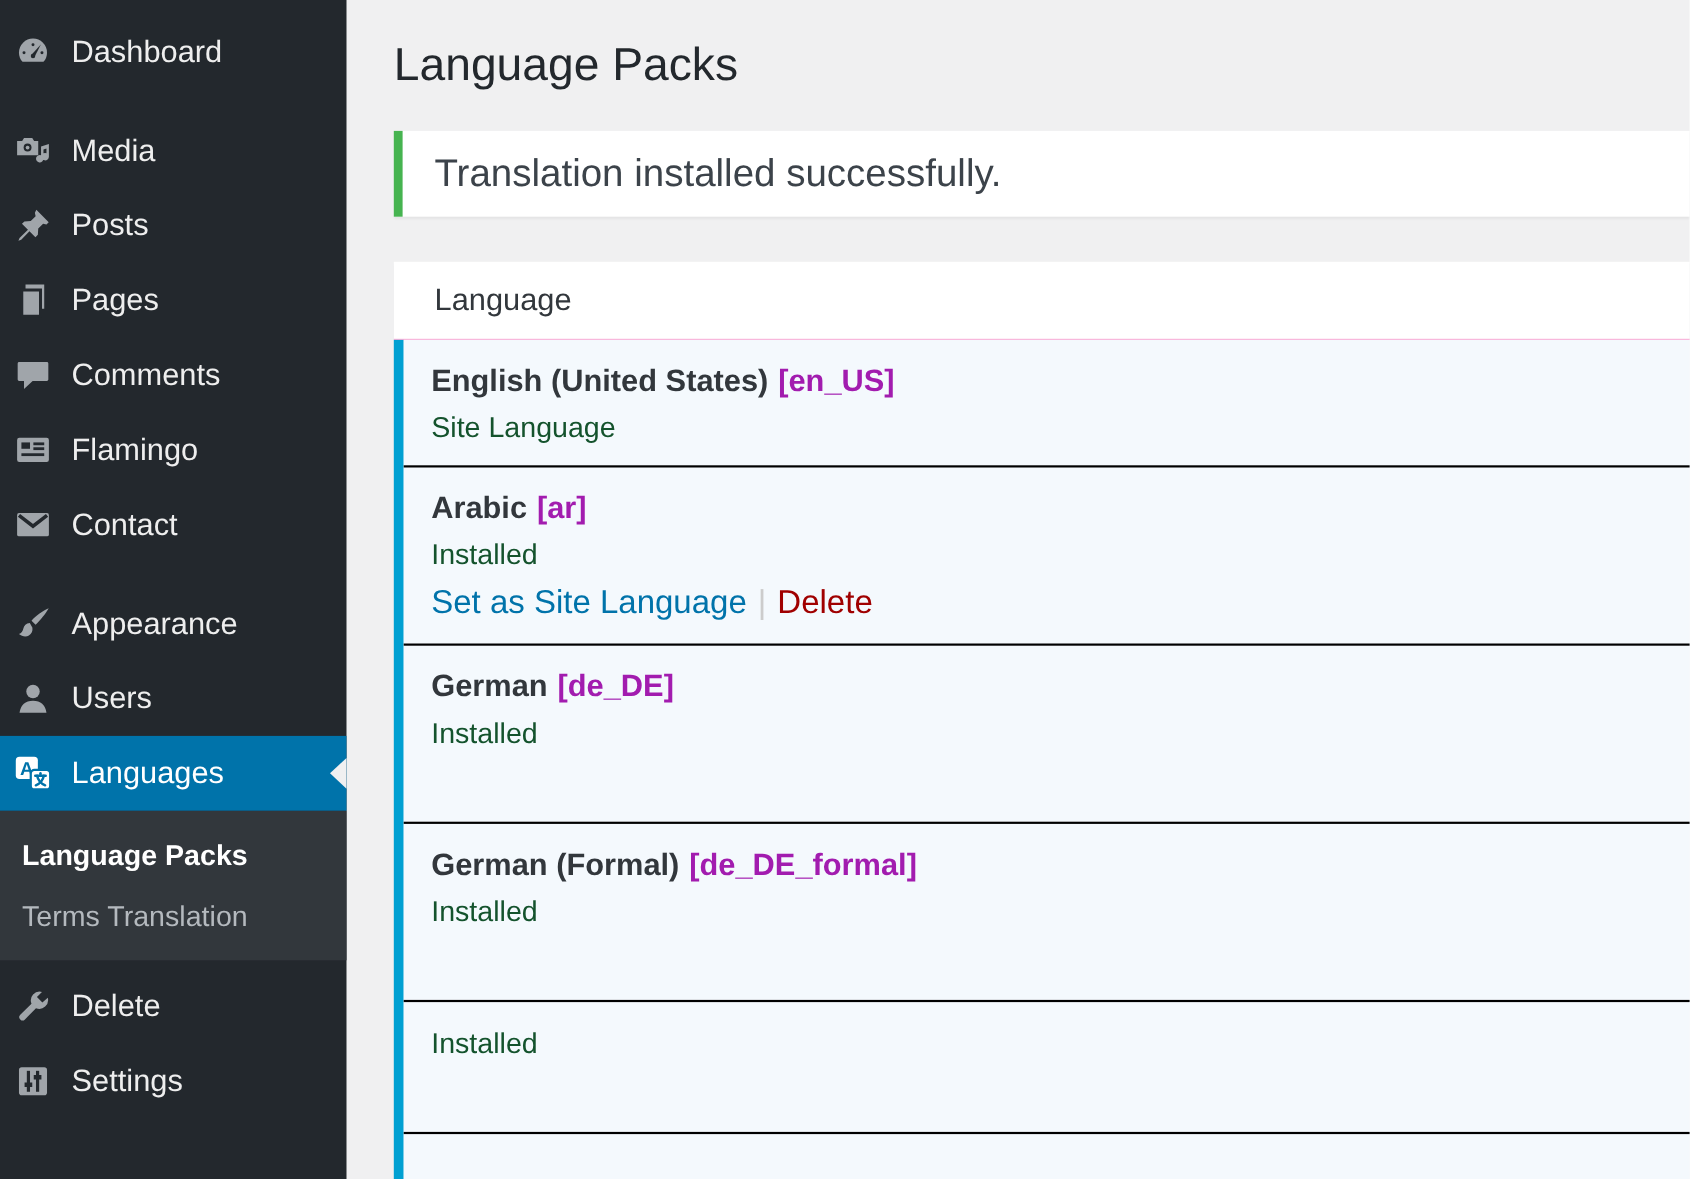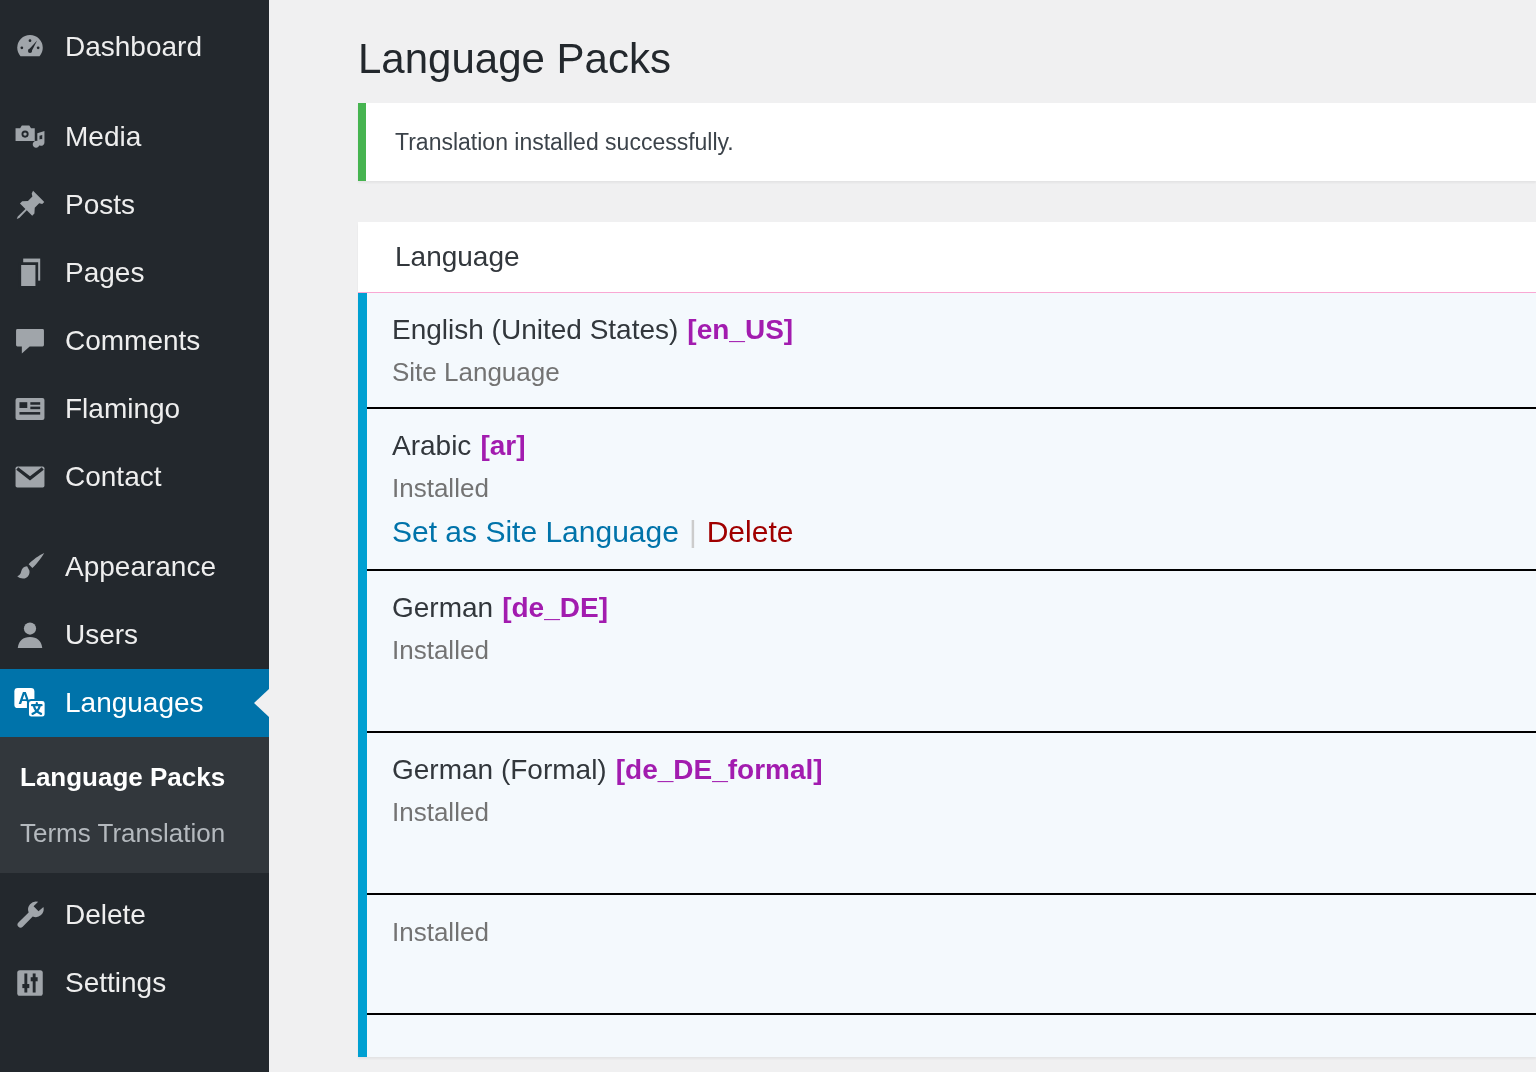--- a/index.html
+++ b/index.html
@@ -6,21 +6,21 @@
   html, body { width: 1536px; height: 1072px; overflow: hidden; }
   body {
     font-family: "Liberation Sans", sans-serif;
     background: #f0f0f1;
     color: #32373c;
   }
 
   
   .sidebar {
     position: absolute; left: 0; top: 0;
-    width: 269px; height: 1072px;
+    width: 315px; height: 1072px;
     background: #23282d;
     padding-top: 13px;
   }
   .menu-item {
     position: relative;
     display: flex; align-items: center;
     height: 68px;
     padding-left: 13px;
     color: #eeeeee;
     font-size: 28px;
@@ -81,26 +81,26 @@
     width: 1221px; height: 1072px;
     padding: 33px 0 0 43px;
   }
   h1.page-title {
     font-size: 42px; font-weight: 400;
     line-height: 52px;
     color: #23282d;
   }
 
   .notice {
-    margin-top: 18px;
+    margin-top: 34px;
     background: #ffffff;
     border-left: 8px solid #46b450;
     box-shadow: 0 2px 2px rgba(0,0,0,0.05);
     padding: 22px 20px 22px 29px;
-    font-size: 23px; line-height: 34px;
+    font-size: 35px; line-height: 34px;
     color: #3c434a;
   }
 
   .lang-table {
     margin-top: 41px;
     background: #ffffff;
     box-shadow: 0 2px 2px rgba(0,0,0,0.05);
   }
   .lang-table .thead {
     padding: 20px 0 20px 37px;
@@ -110,23 +110,23 @@
   }
   .lang-table .tbody {
     border-left: 9px solid #00a0d2;
   }
   .row {
     background: #f4f9fd;
     padding: 16px 0 14px 25px;
   }
   .row + .row { border-top: 2px solid #000000; }
   .row-title { font-size: 28px; line-height: 42px; color: #32373c; }
-  .row-title .t-name { font-weight: normal; }
+  .row-title .t-name { font-weight: bold; }
   .row-title .t-locale { font-weight: 700; color: #a21caf; margin-left: 9px; }
-  .row-status { font-size: 26px; line-height: 42px; color: #737373; }
+  .row-status { font-size: 26px; line-height: 42px; color: #14532d; }
   .row-actions { font-size: 30px; line-height: 46px; }
   .row-actions a { text-decoration: none; color: #0073aa; cursor: pointer; }
   .row-actions a.delete { color: #a00000; }
   .row-actions .sep { color: #cccccc; padding: 0 10px; }
   .row-spacer { height: 46px; }
   .row.partial { height: 44px; padding: 0; }
 </style>
 </head>
 <body>
 

